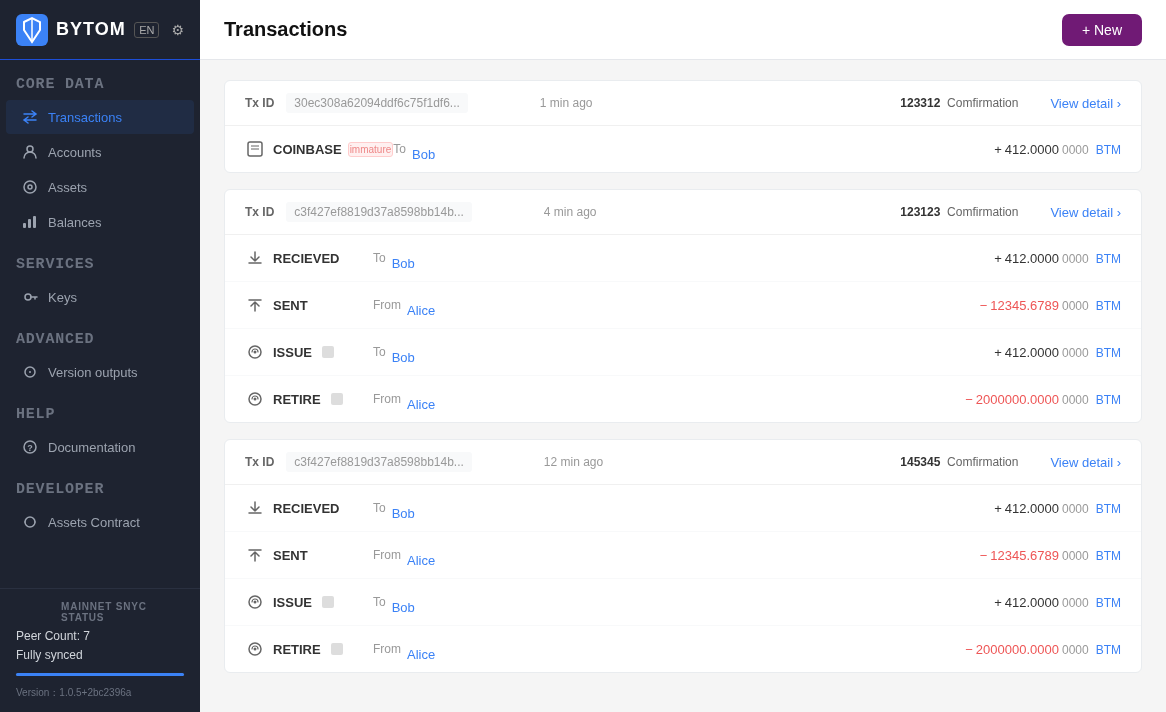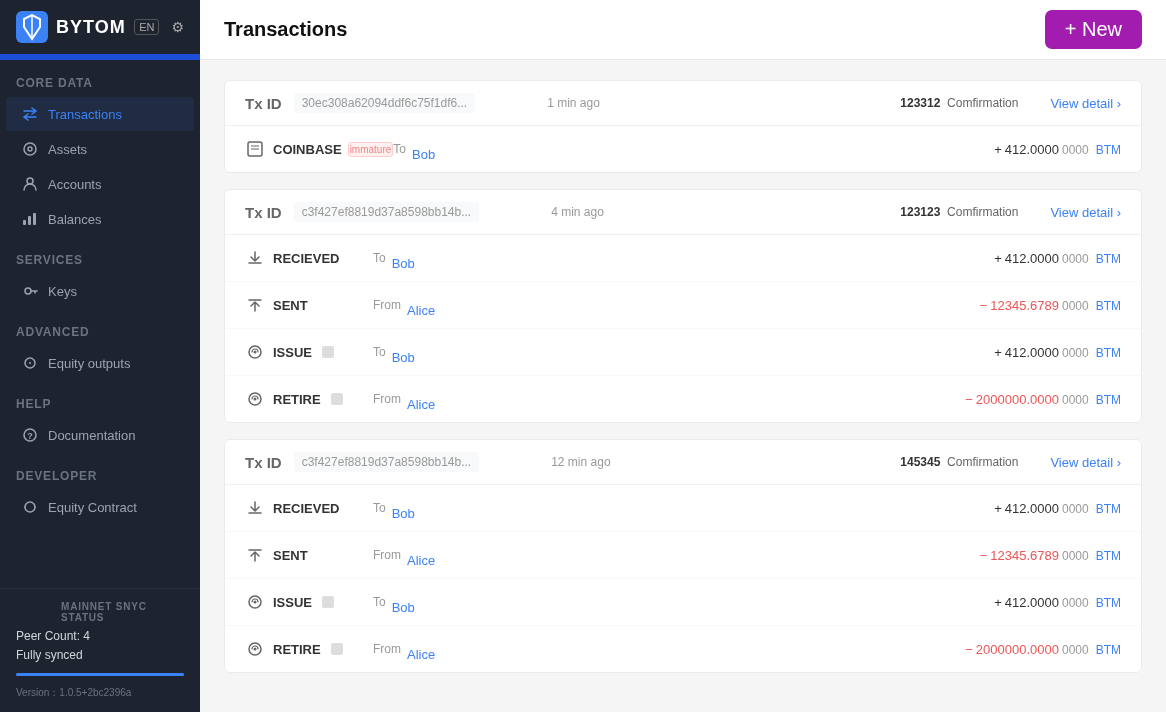--- a/index.html
+++ b/index.html
@@ -1,49 +1,49 @@
 <!DOCTYPE html>
 <html><head>
   <meta charset="utf-8">
   <style>
     * { box-sizing: border-box; margin: 0; padding: 0; }
     body { font-family: -apple-system, BlinkMacSystemFont, 'Segoe UI', sans-serif; display: flex; height: 712px; width: 1166px; overflow: hidden; background: #f5f5f5; }
 
     
     .sidebar { width: 200px; background: #1e2330; color: #fff; display: flex; flex-direction: column; height: 100%; flex-shrink: 0; }
-    .sidebar-logo { display: flex; align-items: center; gap: 8px; padding: 16px 16px; height: 60px; border-bottom: 6px solid #1d4ed8; }
+    .sidebar-logo { display: flex; align-items: center; gap: 8px; padding: 16px 16px; height: 60px; border-bottom: 1px solid #1d4ed8; }
     .logo-icon { width: 32px; height: 32px; }
     .logo-text { font-size: 18px; font-weight: 700; color: #fff; letter-spacing: 1px; }
     .lang-badge { font-size: 11px; color: #aaa; border: 1px solid #555; border-radius: 3px; padding: 1px 4px; margin-left: auto; }
     .gear-icon { color: #aaa; font-size: 14px; margin-left: 4px; cursor: pointer; }
 
-    .sidebar-section-label { font-size: 12px; color: #6b7280; text-transform: uppercase; letter-spacing: 0.8px; padding: 16px 16px 6px; font-weight: 600; }
+    .sidebar-section-label { font-size: 15px; color: #6b7280; text-transform: uppercase; letter-spacing: 0.8px; padding: 16px 16px 6px; font-weight: 600; font-family: Liberation Mono, monospace; }
     .sidebar-item { display: flex; align-items: center; gap: 10px; padding: 9px 16px; font-size: 13px; color: #9ca3af; cursor: pointer; border-radius: 4px; margin: 1px 6px; }
     .sidebar-item.active { color: #3b82f6; background: rgba(59,130,246,0.1); }
     .sidebar-item-icon { width: 16px; height: 16px; display: flex; align-items: center; justify-content: center; font-size: 14px; flex-shrink: 0; }
 
     .sidebar-bottom { margin-top: auto; padding: 12px 16px; border-top: 1px solid #2a3040; }
     .sync-label { font-size: 10px; color: #6b7280; text-transform: uppercase; letter-spacing: 0.8px; margin-bottom: 4px; font-weight: 600; padding-left: 45px; }
     .sync-info { font-size: 12px; color: #d1d5db; line-height: 1.6; }
     .sync-bar-bg { height: 3px; background: #374151; border-radius: 2px; margin-top: 8px; }
     .sync-bar-fill { height: 100%; background: #3b82f6; border-radius: 2px; width: 100%; }
     .version-text { font-size: 10px; color: #6b7280; margin-top: 10px; }
 
     
     .main { flex: 1; display: flex; flex-direction: column; overflow: hidden; }
     .topbar { height: 60px; background: #fff; display: flex; align-items: center; justify-content: space-between; padding: 0 24px; border-bottom: 1px solid #e5e7eb; flex-shrink: 0; }
     .page-title { font-size: 20px; font-weight: 600; color: #111; }
-    .new-btn { background: #a21caf; color: #fff; border: none; border-radius: 7px; padding: 8px 20px; font-size: 20px; font-weight: 500; cursor: pointer; display: flex; align-items: center; gap: 4px; }
+    .new-btn { background: #701a75; color: #fff; border: none; border-radius: 7px; padding: 8px 20px; font-size: 14px; font-weight: 500; cursor: pointer; display: flex; align-items: center; gap: 4px; }
 
     .content { flex: 1; overflow-y: auto; padding: 20px 24px; background: #f5f5f5; }
 
     
     .tx-card { background: #fff; border-radius: 6px; margin-bottom: 16px; overflow: hidden; border: 1px solid #e9ecef; }
     .tx-header { display: flex; align-items: center; padding: 12px 20px; border-bottom: 1px solid #f0f0f0; gap: 12px; }
-    .tx-id-label { font-size: 15px; font-weight: 600; color: #666; flex-shrink: 0; }
+    .tx-id-label { font-size: 12px; font-weight: 600; color: #666; flex-shrink: 0; }
     .tx-id-value { font-size: 12px; color: #999; background: #f8f9fa; padding: 3px 8px; border-radius: 3px; flex-shrink: 0; }
     .tx-time { font-size: 12px; color: #999; margin-left: 60px; flex-shrink: 0; }
     .tx-confirmations { font-size: 12px; color: #666; margin-left: auto; flex-shrink: 0; }
     .tx-conf-num { font-weight: 600; color: #333; }
     .view-detail { font-size: 13px; color: #3b82f6; cursor: pointer; display: flex; align-items: center; gap: 2px; flex-shrink: 0; margin-left: 20px; text-align: right; }
 
     .tx-row { display: flex; align-items: center; padding: 10px 20px; border-bottom: 1px solid #f8f9fa; }
     .tx-row:last-child { border-bottom: none; }
     .tx-type-icon { width: 20px; height: 20px; display: flex; align-items: center; justify-content: center; flex-shrink: 0; margin-right: 8px; }
     .tx-type { font-size: 13px; font-weight: 600; color: #333; min-width: 100px; display: flex; align-items: center; gap: 6px; }
@@ -78,34 +78,34 @@
         <span class="sidebar-item-icon">
           <svg width="16" height="16" viewBox="0 0 16 16" fill="none">
             <path d="M2 5h12M10 2l4 3-4 3M14 11H2M6 8l-4 3 4 3" stroke="#3b82f6" stroke-width="1.5" stroke-linecap="round"></path>
           </svg>
         </span>
         <span>Transactions</span>
       </div>
       <div class="sidebar-item">
         <span class="sidebar-item-icon">
           <svg width="16" height="16" viewBox="0 0 16 16" fill="none">
+            <circle cx="8" cy="5" r="3" stroke="#9ca3af" stroke-width="1.5"></circle>
+            <path d="M2 14c0-3.3 2.7-6 6-6s6 2.7 6 6" stroke="#9ca3af" stroke-width="1.5" stroke-linecap="round"></path>
+          </svg>
+        </span>
+        <span>Accounts</span>
+      </div>
+      <div class="sidebar-item">
+        <span class="sidebar-item-icon">
+          <svg width="16" height="16" viewBox="0 0 16 16" fill="none">
             <circle cx="8" cy="8" r="6" stroke="#9ca3af" stroke-width="1.5"></circle>
             <circle cx="8" cy="8" r="2" stroke="#9ca3af" stroke-width="1.5"></circle>
           </svg>
         </span>
         <span>Assets</span>
-      </div>
-      <div class="sidebar-item">
-        <span class="sidebar-item-icon">
-          <svg width="16" height="16" viewBox="0 0 16 16" fill="none">
-            <circle cx="8" cy="5" r="3" stroke="#9ca3af" stroke-width="1.5"></circle>
-            <path d="M2 14c0-3.3 2.7-6 6-6s6 2.7 6 6" stroke="#9ca3af" stroke-width="1.5" stroke-linecap="round"></path>
-          </svg>
-        </span>
-        <span>Accounts</span>
       </div>
       <div class="sidebar-item">
         <span class="sidebar-item-icon">
           <svg width="16" height="16" viewBox="0 0 16 16" fill="none">
             <rect x="1" y="9" width="3" height="5" rx="1" fill="#9ca3af"></rect>
             <rect x="6" y="5" width="3" height="9" rx="1" fill="#9ca3af"></rect>
             <rect x="11" y="2" width="3" height="12" rx="1" fill="#9ca3af"></rect>
           </svg>
         </span>
         <span>Balances</span>
@@ -121,47 +121,47 @@
         <span>Keys</span>
       </div>
       <div class="sidebar-section-label">ADVANCED</div>
       <div class="sidebar-item">
         <span class="sidebar-item-icon">
           <svg width="16" height="16" viewBox="0 0 16 16" fill="none">
             <circle cx="8" cy="8" r="5" stroke="#9ca3af" stroke-width="1.5"></circle>
             <circle cx="8" cy="8" r="1" fill="#9ca3af"></circle>
           </svg>
         </span>
-        <span>Equity outputs</span>
+        <span>Version outputs</span>
       </div>
       <div class="sidebar-section-label">HELP</div>
       <div class="sidebar-item">
         <span class="sidebar-item-icon">
           <svg width="16" height="16" viewBox="0 0 16 16" fill="none">
             <circle cx="8" cy="8" r="6" stroke="#9ca3af" stroke-width="1.5"></circle>
             <text x="8" y="12" text-anchor="middle" font-size="9" fill="#9ca3af" font-weight="bold">?</text>
           </svg>
         </span>
         <span>Documentation</span>
       </div>
       <div class="sidebar-section-label">DEVELOPER</div>
       <div class="sidebar-item">
         <span class="sidebar-item-icon">
           <svg width="16" height="16" viewBox="0 0 16 16" fill="none">
             <path d="M3 8a5 5 0 0 1 10 0" stroke="#9ca3af" stroke-width="1.5" stroke-linecap="round"></path>
             <path d="M13 8a5 5 0 0 1-10 0" stroke="#9ca3af" stroke-width="1.5" stroke-linecap="round"></path>
           </svg>
         </span>
-        <span>Equity Contract</span>
+        <span>Assets Contract</span>
       </div>
     </div>
 
   <div class="sidebar-bottom">
     <div class="sync-label">MAINNET SNYC STATUS</div>
-    <div class="sync-info">Peer Count: 4</div>
+    <div class="sync-info">Peer Count: 7</div>
     <div class="sync-info">Fully synced</div>
     <div class="sync-bar-bg">
       <div class="sync-bar-fill"></div>
     </div>
     <div class="version-text">Version：1.0.5+2bc2396a</div>
   </div>
 </nav>
 
 <div class="main">
   <div class="topbar">

